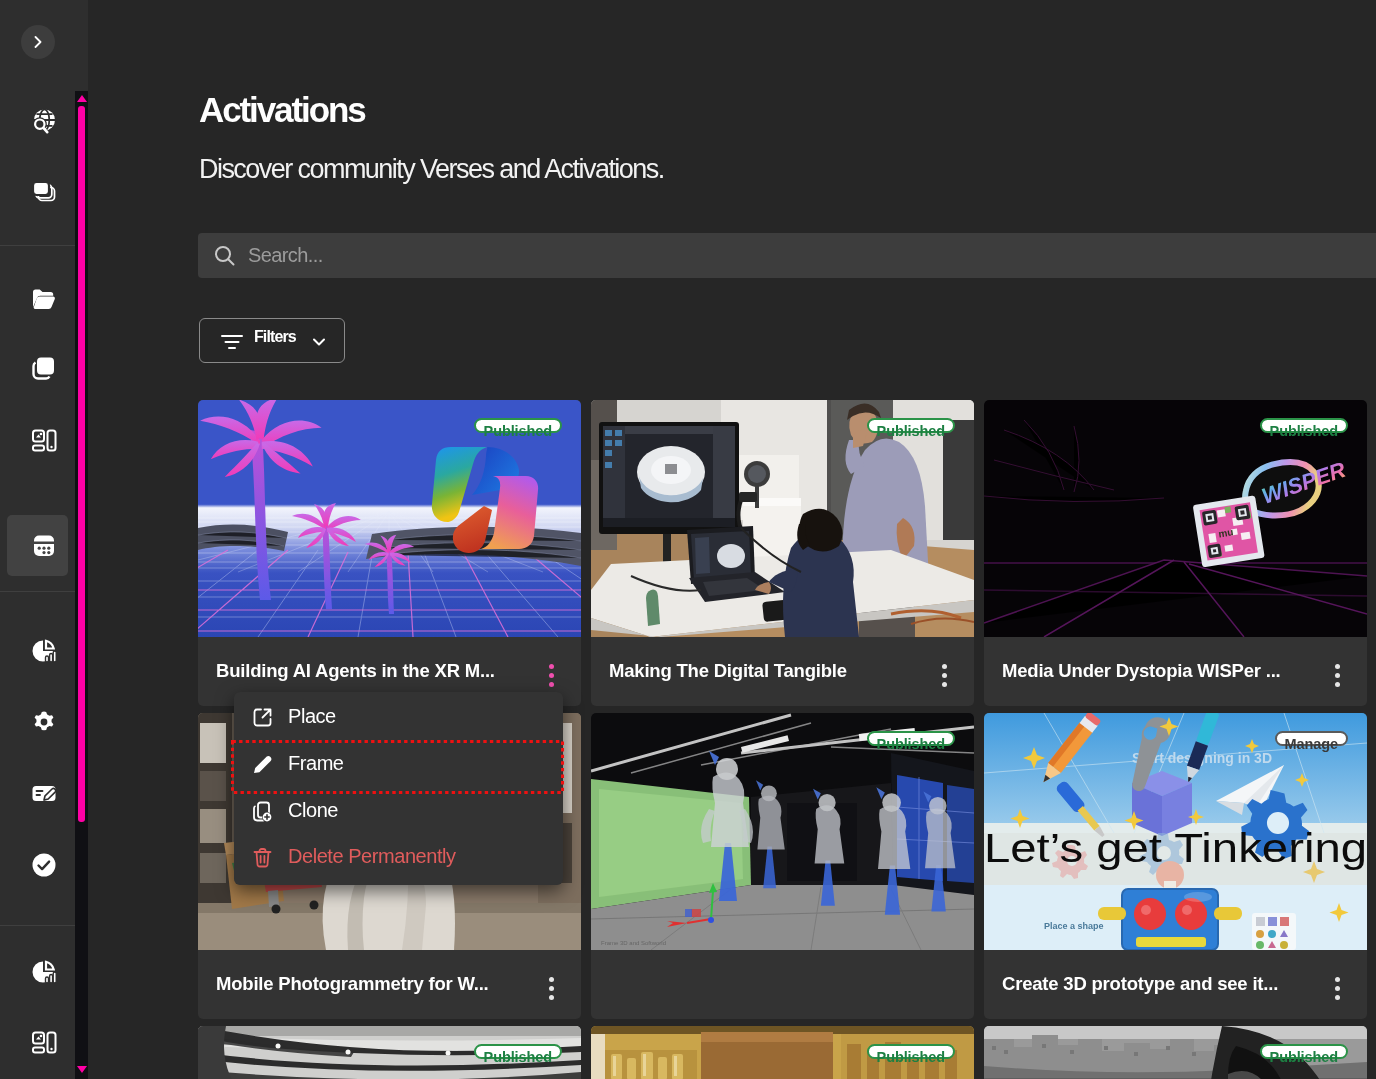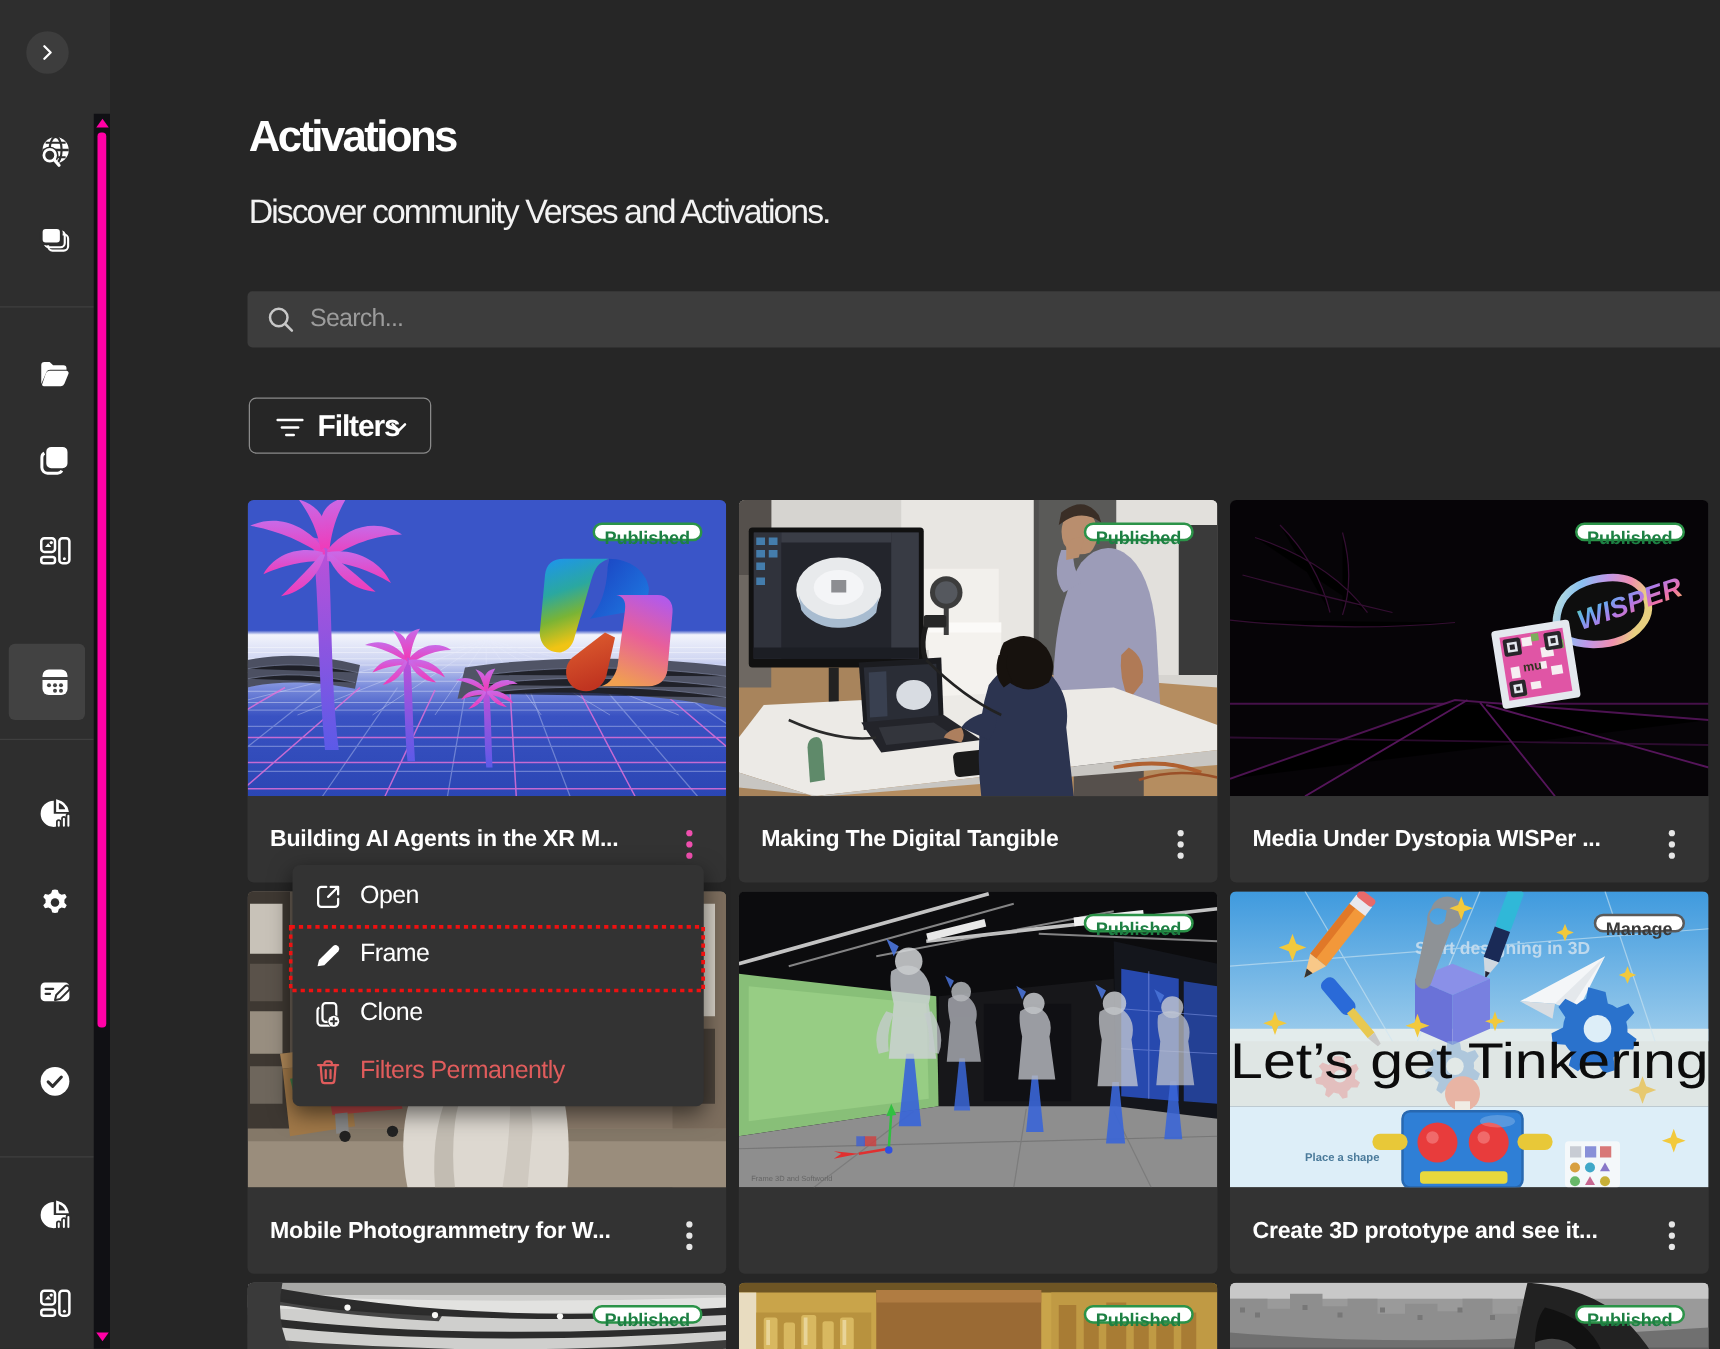--- a/index.html
+++ b/index.html
@@ -18,21 +18,21 @@
 #sbup { top:95px; border-bottom:7px solid #ff00a5; }
 #sbdn { top:1066px; border-top:7px solid #ff00a5; }
 
 h1 { position:absolute; left:199px; top:90px; font-size:35px; font-weight:bold; color:#fff; letter-spacing:-2.1px; }
 #sub { position:absolute; left:199px; top:154px; font-size:27px; font-weight:400; color:#f2f2f2; letter-spacing:-1.55px; }
 #search { position:absolute; left:198px; top:233px; width:1260px; height:45px; background:#3d3d3d; border-radius:4px; }
 #search svg { position:absolute; left:16px; top:12px; }
 #search span { position:absolute; left:50px; top:11px; font-size:20px; color:#9c9c9c; letter-spacing:-0.6px; }
 #filters { position:absolute; left:199px; top:318px; width:146px; height:45px; border:1px solid #8a8a8a; border-radius:6px; }
 #filters svg.fl { position:absolute; left:21px; top:12px; }
-#filters b { position:absolute; left:54px; top:9px; font-size:24px; color:#fff; letter-spacing:-0.9px; }
+#filters b { position:absolute; left:54px; top:9px; font-size:16px; color:#fff; letter-spacing:-0.9px; }
 #filters svg.ch { position:absolute; left:112px; top:18px; }
 
 .card { position:absolute; width:383px; height:306px; background:#333333; border-radius:5px; overflow:hidden; }
 .thumb { position:absolute; left:0; top:0; width:383px; height:237px; overflow:hidden; }
 .ft { position:absolute; left:0; top:237px; width:383px; height:69px; }
 .ft b { position:absolute; left:18px; top:23px; font-size:18.5px; color:#fff; white-space:nowrap; letter-spacing:-0.2px; }
 .kebab { position:absolute; left:351px; top:27px; width:6px; height:28px; }
 .kebab i { position:absolute; left:0; width:5px; height:5px; border-radius:50%; background:#e6e6e6; }
 .kebab i:nth-child(1){top:0;} .kebab i:nth-child(2){top:9px;} .kebab i:nth-child(3){top:18px;}
 .kebab.pink i { background:#ef4fae; }
@@ -783,21 +783,21 @@
   </svg></div>
   <span class="badge" style="right:19px">Published</span>
 </div>
 
 <div id="menu">
   <div class="mi" style="top:3px">
       <svg width="23" height="23" viewBox="0 0 23 23">
         <path d="M10 3.5 H6 a2.5 2.5 0 0 0 -2.5 2.5 v11 a2.5 2.5 0 0 0 2.5 2.5 h11 a2.5 2.5 0 0 0 2.5 -2.5 v-4" fill="none" stroke="#fff" stroke-width="1.8" stroke-linecap="round"></path>
         <path d="M13.5 3.5 h6 v6 M19.2 3.8 L11.5 11.5" fill="none" stroke="#fff" stroke-width="1.8" stroke-linecap="round" stroke-linejoin="round"></path>
       </svg>
-      <span>Open</span>
+      <span>Place</span>
     </div>
   <div class="mi" style="top:50px">
       <svg width="23" height="23" viewBox="0 0 23 23">
         <path d="M3 20 l1.2 -5 L15.5 3.7 a3 3 0 0 1 4.2 4.2 L8.4 19.2 3 20 z" fill="#fff"></path>
       </svg>
       <span>Frame</span>
     </div>
   <div class="mi" style="top:97px">
       <svg width="23" height="23" viewBox="0 0 23 23">
         <rect x="7" y="2.5" width="11" height="15" rx="2.5" fill="none" stroke="#fff" stroke-width="1.8"></rect>
@@ -810,18 +810,18 @@
     </div>
   <div class="mi del" style="top:143px">
       <svg width="23" height="23" viewBox="0 0 23 23">
         <g fill="none" stroke="#e05c5c" stroke-width="1.8" stroke-linecap="round">
           <path d="M3.5 6 h16"></path>
           <path d="M8.5 6 v-1 a2 2 0 0 1 2 -2 h2 a2 2 0 0 1 2 2 v1"></path>
           <path d="M5.5 6 l1 12.5 a2.2 2.2 0 0 0 2.2 2 h5.6 a2.2 2.2 0 0 0 2.2 -2 l1 -12.5"></path>
           <path d="M9.6 10 v6.5 M13.4 10 v6.5"></path>
         </g>
       </svg>
-      <span>Filters Permanently</span>
+      <span>Delete Permanently</span>
     </div>
 </div>
 <div id="dash"><svg width="333" height="54">
       <rect x="1.5" y="1.5" width="330" height="51" fill="none" stroke="#ee1111" stroke-width="3" stroke-dasharray="3.4 3.2"></rect>
     </svg></div>
 
 </body></html>

